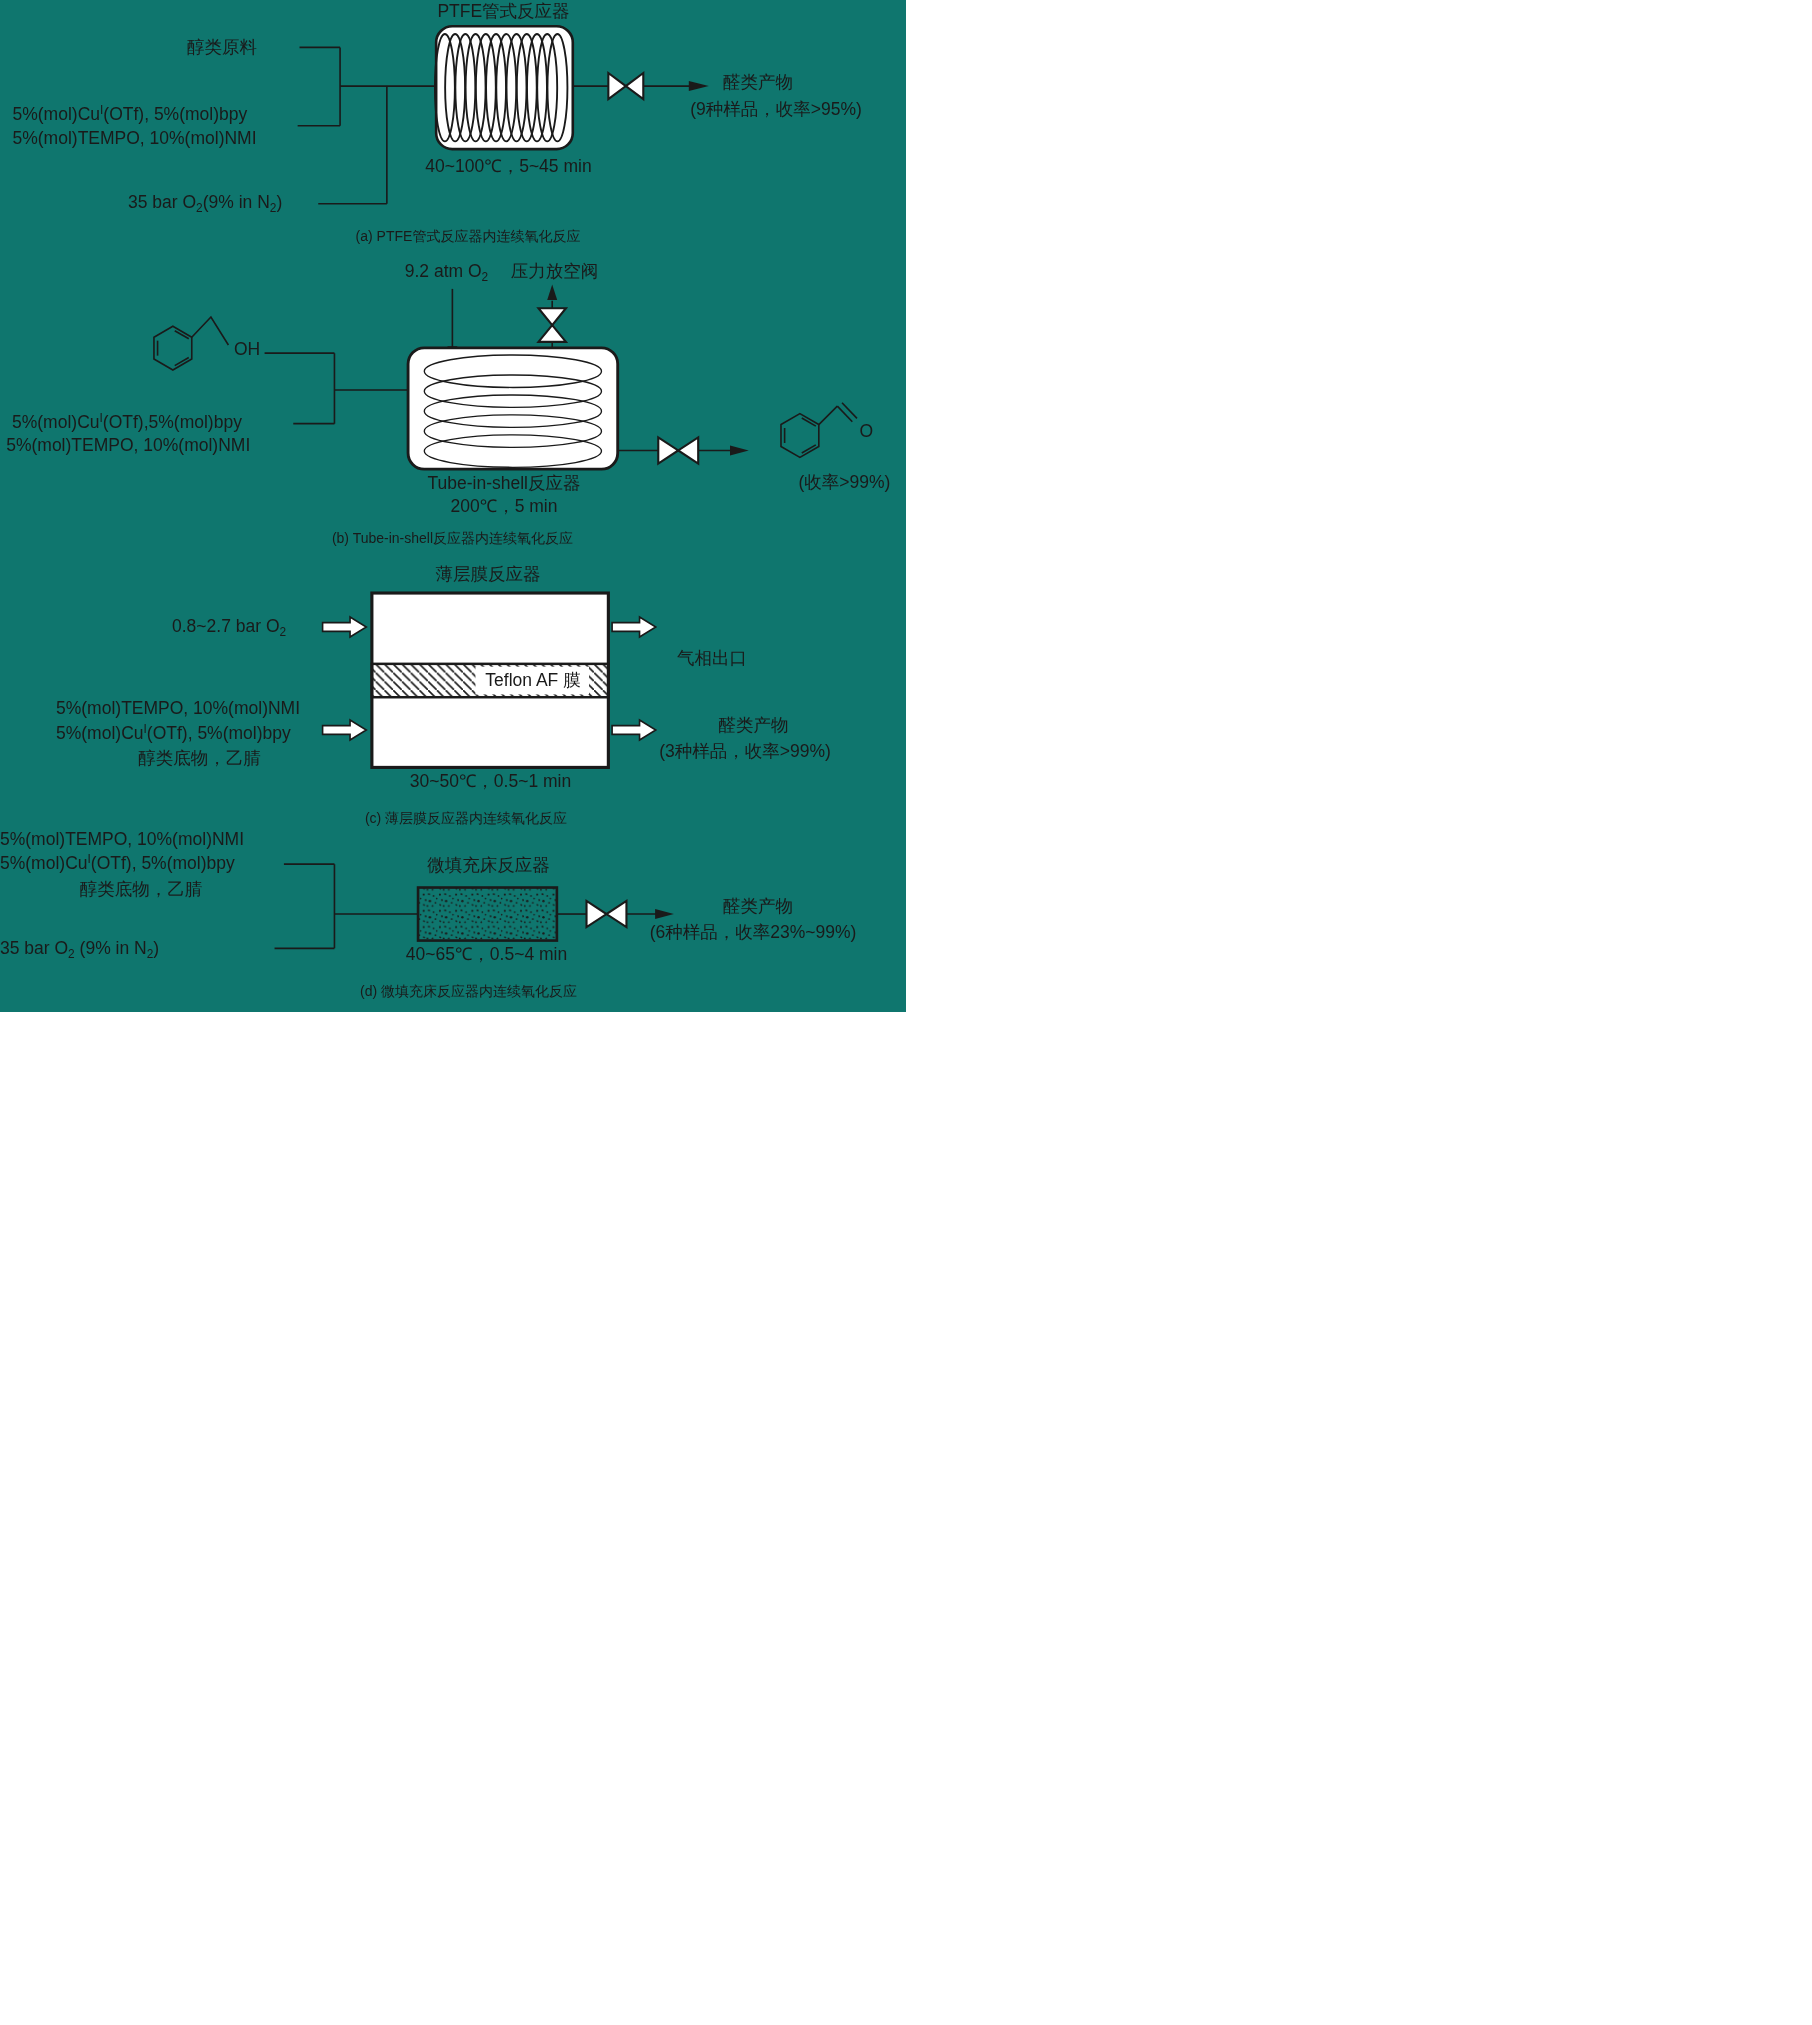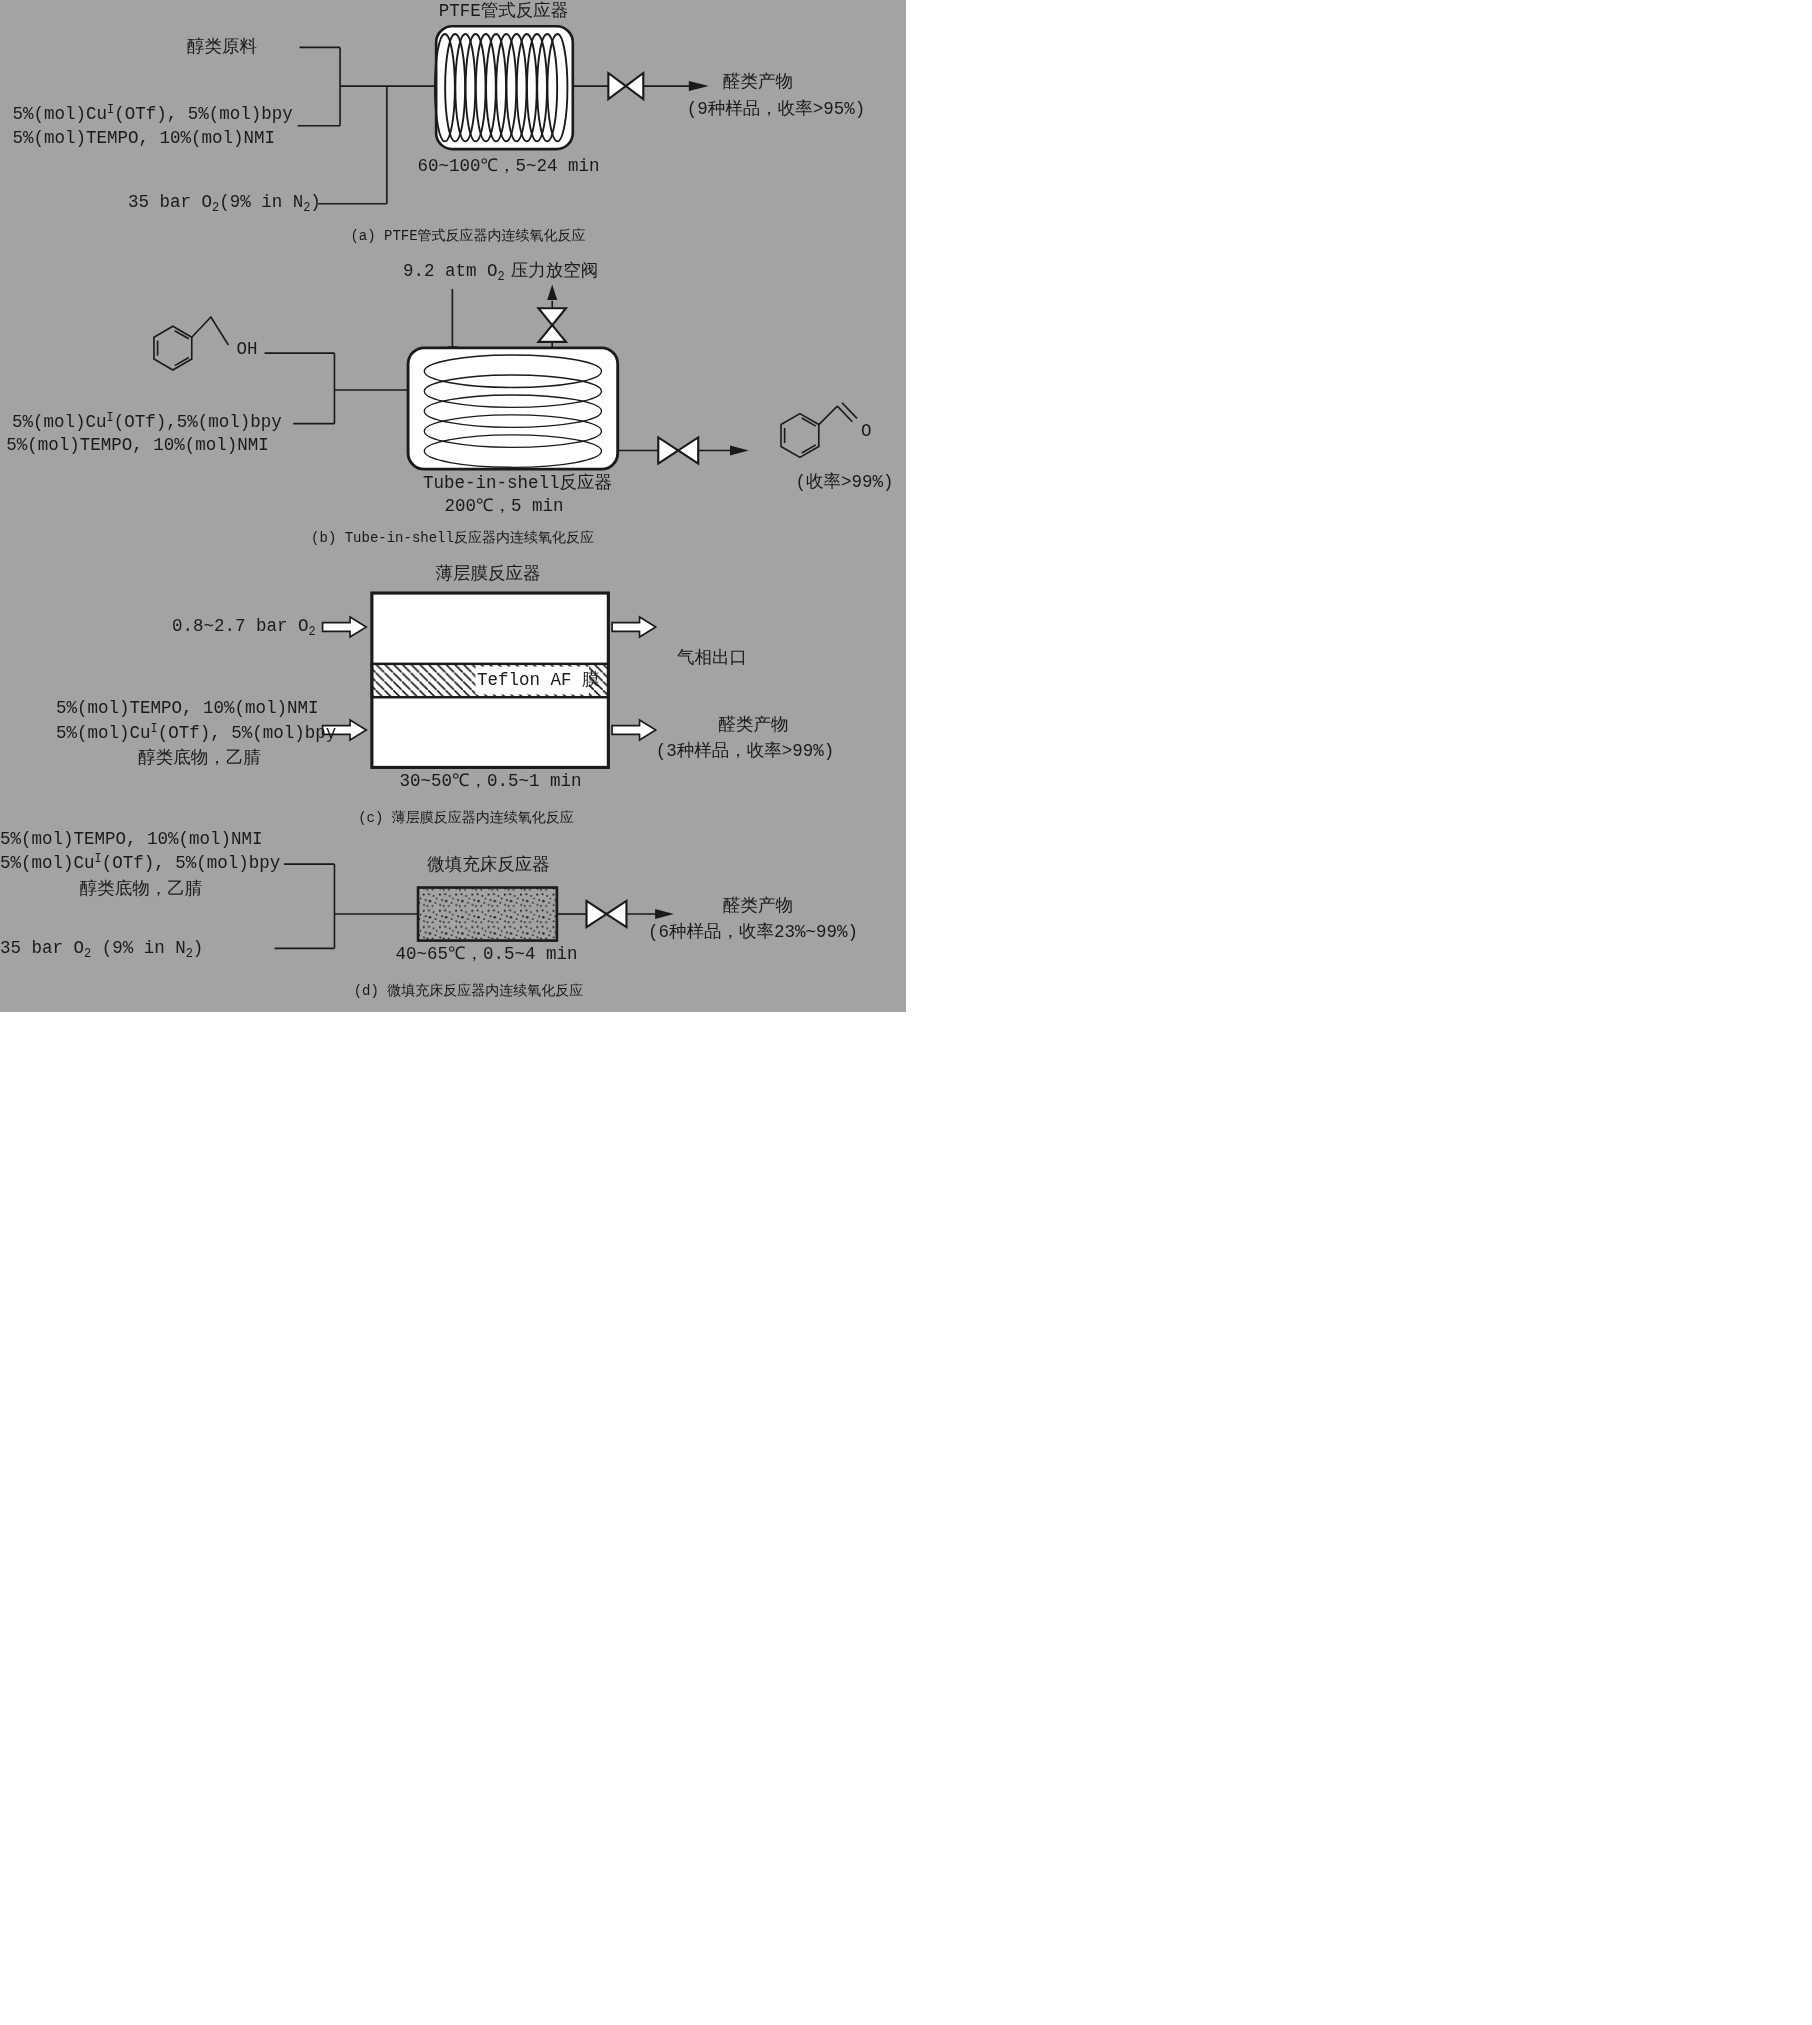--- a/index.html
+++ b/index.html
@@ -1,17 +1,17 @@
 <!DOCTYPE html>
 <html style="font-size:10px"><head>
 <meta charset="utf-8">
 <style>
   html,body{margin:0;padding:0;background:#ffffff;}
-  #canvas{position:relative;width:906px;height:1012px;background:#a3a3a3;
-          font-family:Liberation Mono, monospace;color:#1a1a1a;overflow:hidden;}
+  #canvas{position:relative;width:906px;height:1012px;background:#0f766e;
+          font-family:Liberation Sans, sans-serif;color:#1a1a1a;overflow:hidden;}
   #lineart{position:absolute;left:0;top:0;width:906px;height:1012px;}
   .lbl{position:absolute;font-size:17.5px;line-height:1.15;white-space:nowrap;color:#1a1a1a;}
   .c{text-align:center;} .r{text-align:left;}
   .cap{font-size:14px;}
   sub{font-size:0.68em;vertical-align:-0.3em;}
   sup{font-size:0.68em;vertical-align:0.5em;}
 </style>
 </head>
 <body>
 
@@ -140,21 +140,21 @@
 
 <div class="lbl c" style="left:374px;top:1.2px;width:259px;">PTFE管式反应器</div>
 <div class="lbl r" style="left:187px;top:37px;width:109px;">醇类原料</div>
 <div class="lbl r" style="left:12.5px;top:104px;width:285px;">
   <span>5%(mol)Cu</span><sup>I</sup><span>(OTf), 5%(mol)bpy</span>
 </div>
 <div class="lbl r" style="left:12.5px;top:128px;width:285px;">5%(mol)TEMPO, 10%(mol)NMI</div>
 <div class="lbl r" style="left:128px;top:192px;width:187px;">
   <span>35 bar O</span><sub>2</sub><span>(9% in N</span><sub>2</sub><span>)</span>
 </div>
-<div class="lbl c" style="left:412px;top:156px;width:193px;">60~100℃，5~24 min</div>
+<div class="lbl c" style="left:412px;top:156px;width:193px;">40~100℃，5~45 min</div>
 <div class="lbl c" style="left:711px;top:72px;width:94px;">醛类产物</div>
 <div class="lbl c" style="left:670px;top:99px;width:212px;">(9种样品，收率&gt;95%)</div>
 <div class="lbl c cap" style="left:309px;top:228px;width:318px;">(a) PTFE管式反应器内连续氧化反应</div>
 
 <div class="lbl c" style="left:403px;top:261px;width:87px;">
   <span>9.2 atm O</span><sub>2</sub>
 </div>
 <div class="lbl c" style="left:506px;top:261px;width:97px;">压力放空阀</div>
 <div class="lbl c" style="left:230px;top:339px;width:34px;">OH</div>
 <div class="lbl r" style="left:12px;top:412px;width:285px;">

